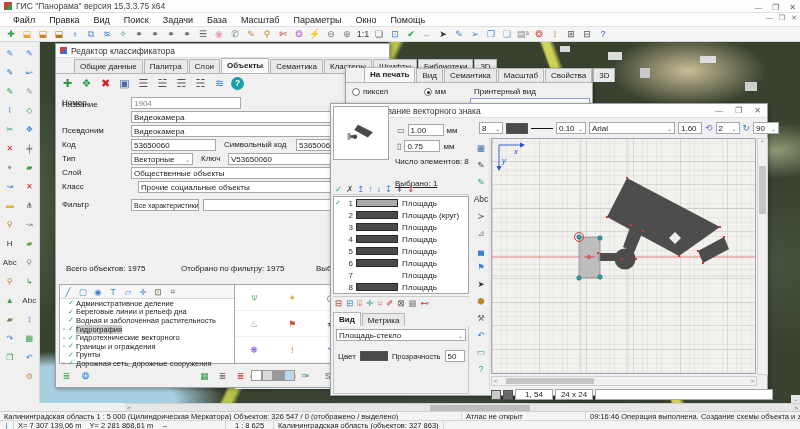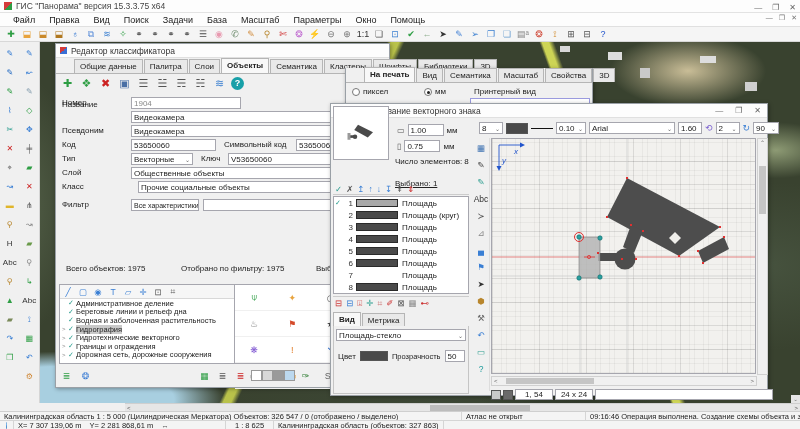--- a/index.html
+++ b/index.html
@@ -381,20 +381,25 @@
             <span class="chk">✓</span>
             <span class="tlabel">Гидротехнические векторного</span>
           </div>
 
           <div class="titem">
             <span class="exp">&gt;</span>
             <span class="chk">✓</span>
             <span class="tlabel">Границы и ограждения</span>
           </div>
 
+          <div class="titem">
+            <span class="exp"></span>
+            <span class="chk">✓</span>
+            <span class="tlabel">Грунты</span>
+          </div>
 
           <div class="titem">
             <span class="exp">&gt;</span>
             <span class="chk">✓</span>
             <span class="tlabel">Дорожная сеть, дорожные сооружения</span>
           </div>
         </div>
       <div class="tscroll">
         <span>⌃</span>
         <div class="tthumb"></div>

